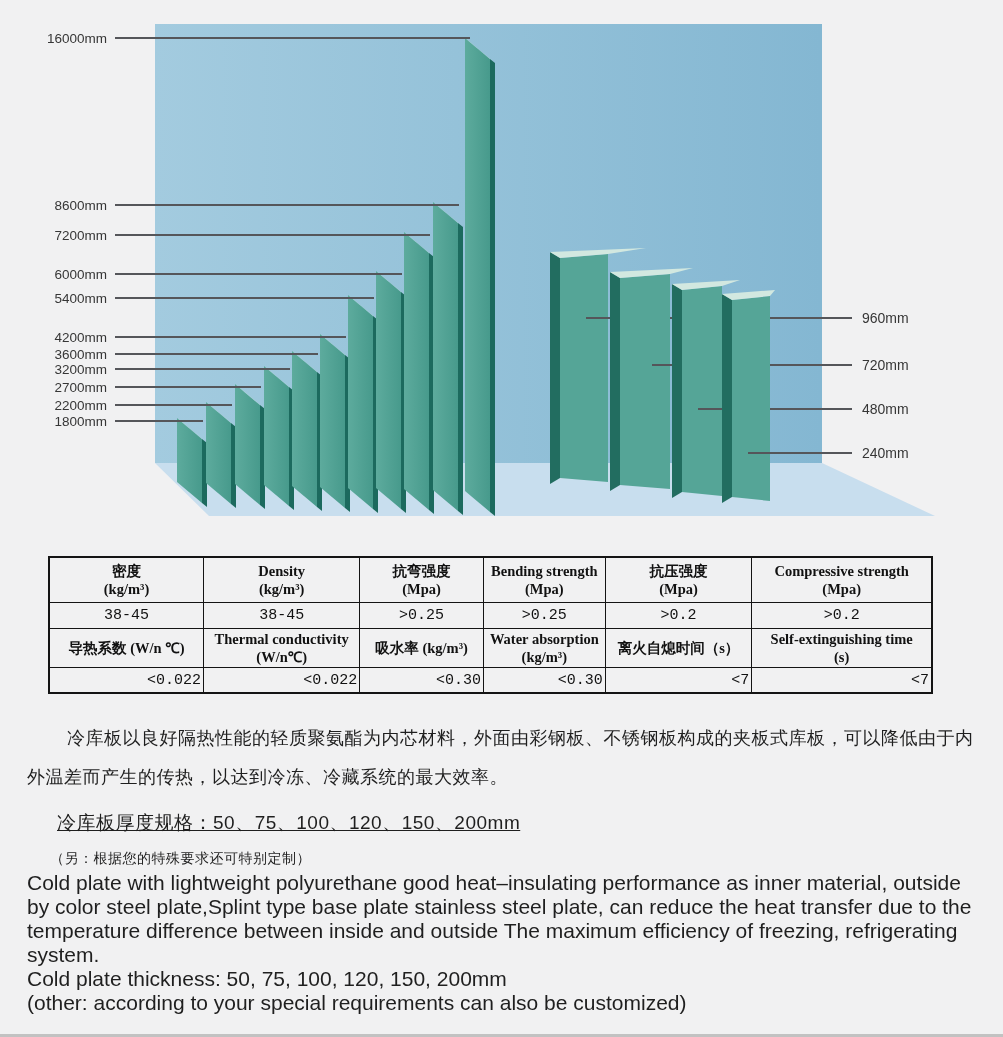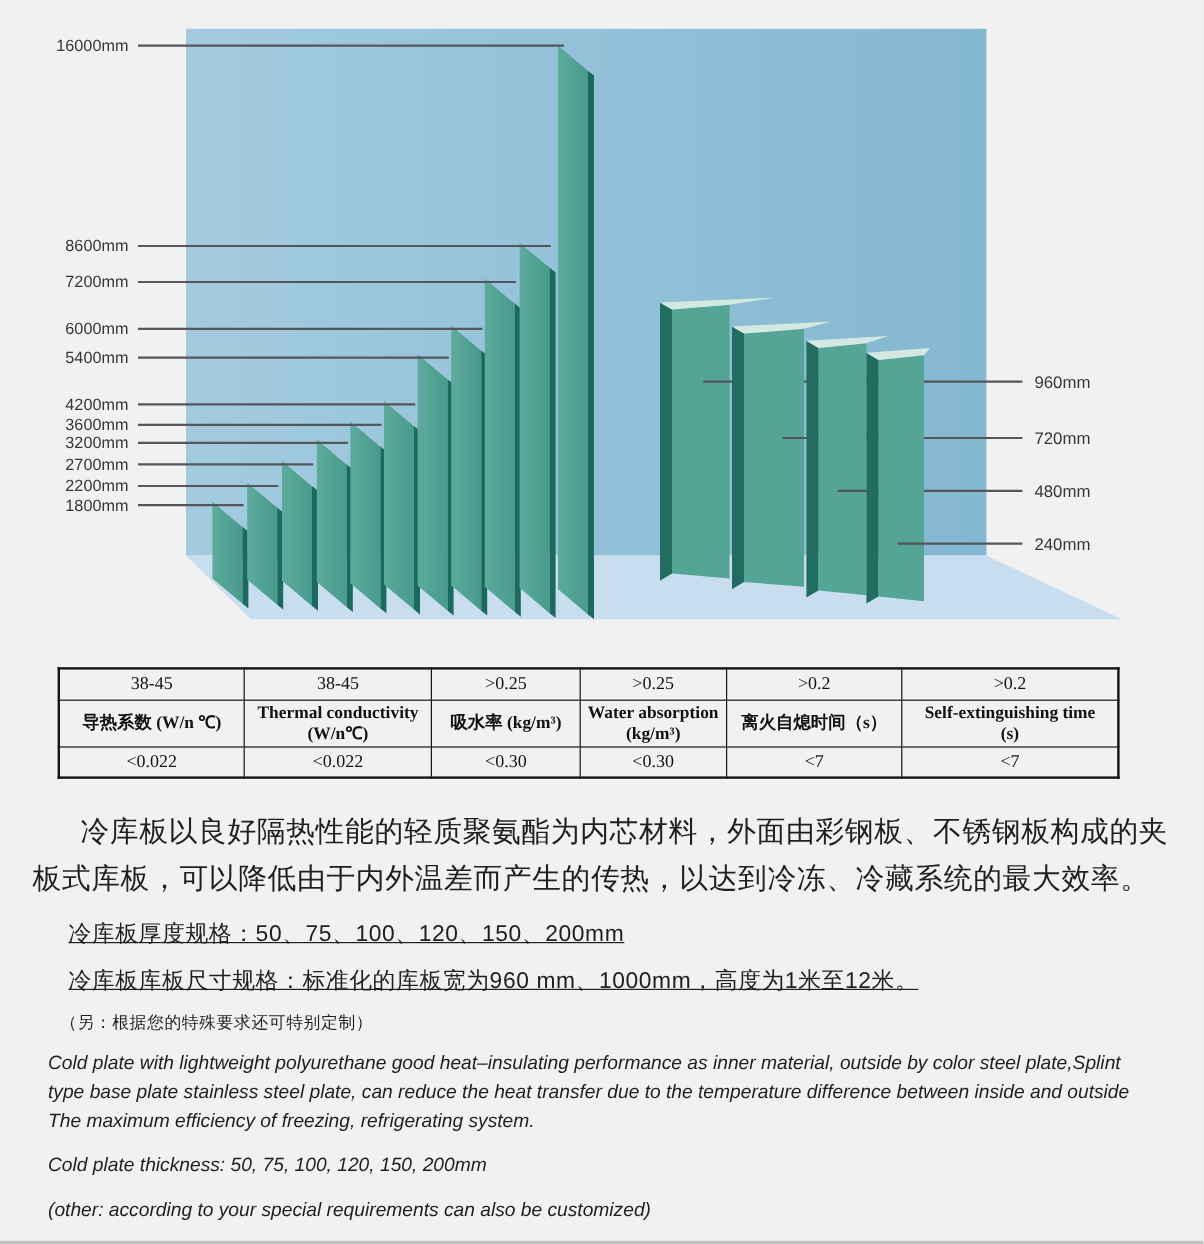--- a/index.html
+++ b/index.html
@@ -31,55 +31,54 @@
     overflow:hidden;
   }
   td.hdr{
     font-family:"Liberation Serif",serif;
     font-weight:bold;
     font-size:14.5px;
     line-height:1.25;
     white-space:pre-line;
   }
   td.val{
-    font-family:Liberation Serif, serif;
+    font-family:Liberation Mono, monospace;
     font-size:15px;
     margin-top:16px;
   }
   tr.r0 td{height:42px;}
   tr.r1 td{height:23px;}
   tr.r2 td{height:36px;}
-  tr.r3 td{height:22px;}
+  tr.r3 td{height:22px;text-align:right;}
   .text-section{
     margin:25px 26px 0 27px;
     color:#1f1f1f;
   }
   .para1{
-    font-size:24px;
+    font-size:18px;
     line-height:39px;
     text-indent:40px;
     letter-spacing:0.5px;
     margin:0;
   }
   .spec-line{
     font-size:19px;
     margin:13px 0 0 30px;
     letter-spacing:0.5px;
     text-decoration:underline;
   }
   .note-line{
     font-size:14px;
     margin:14px 0 3px 23px;
     letter-spacing:0.5px;
   }
   .en{
-    font-size:16px;
+    font-size:21px;
     line-height:24px;
-    margin:13px;
-    font-style:italic;
+    margin:0;
   }
 </style>
 </head>
 <body>
 
 <div class="page">
 
   <svg id="chart" width="1003" height="545" viewBox="0 0 1003 545" xmlns="http://www.w3.org/2000/svg">
       <defs>
         <linearGradient id="wallG" x1="0" y1="0" x2="1" y2="0">
@@ -173,20 +172,34 @@
   <table class="spec">
     <colgroup>
       <col style="width:17.5%">
         <col style="width:17.7%">
         <col style="width:14.0%">
       <col style="width:13.8%">
         <col style="width:16.6%">
         <col style="width:20.4%">
     </colgroup>
     <tbody>
+      <tr class="r0">
+        <td class="hdr">密度
+(kg/m³)</td>
+        <td class="hdr">Density
+(kg/m³)</td>
+        <td class="hdr">抗弯强度
+(Mpa)</td>
+        <td class="hdr">Bending strength
+(Mpa)</td>
+        <td class="hdr">抗压强度
+(Mpa)</td>
+        <td class="hdr">Compressive strength
+(Mpa)</td>
+      </tr>
       <tr class="r1">
         <td class="val">38-45</td>
         <td class="val">38-45</td>
         <td class="val">&gt;0.25</td>
         <td class="val">&gt;0.25</td>
         <td class="val">&gt;0.2</td>
         <td class="val">&gt;0.2</td>
       </tr>
       <tr class="r2">
         <td class="hdr">导热系数 (W/n ℃)</td>
@@ -206,20 +219,19 @@
         <td class="val">&lt;0.30</td>
         <td class="val">&lt;7</td>
         <td class="val">&lt;7</td>
       </tr>
     </tbody>
   </table>
 
   <div class="text-section">
     <p class="para1">冷库板以良好隔热性能的轻质聚氨酯为内芯材料，外面由彩钢板、不锈钢板构成的夹板式库板，可以降低由于内外温差而产生的传热，以达到冷冻、冷藏系统的最大效率。</p>
     <p class="spec-line">冷库板厚度规格：50、75、100、120、150、200mm</p>
-    <p class="spec-line">冷库板库板尺寸规格：标准化的库板宽为960 mm、1000mm，高度为1米至12米。</p>
     <p class="note-line">（另：根据您的特殊要求还可特别定制）</p>
     <p class="en">Cold plate with lightweight polyurethane good heat–insulating performance as inner material, outside by  color steel plate,Splint type base plate stainless steel plate, can reduce the heat transfer due to the temperature difference between inside and outside The maximum efficiency of freezing, refrigerating system.</p>
     <p class="en">Cold plate thickness: 50, 75, 100, 120, 150, 200mm</p>
     <p class="en">(other: according to your special requirements can also be customized)</p>
   </div>
 
 </div>
 
 </body></html>

